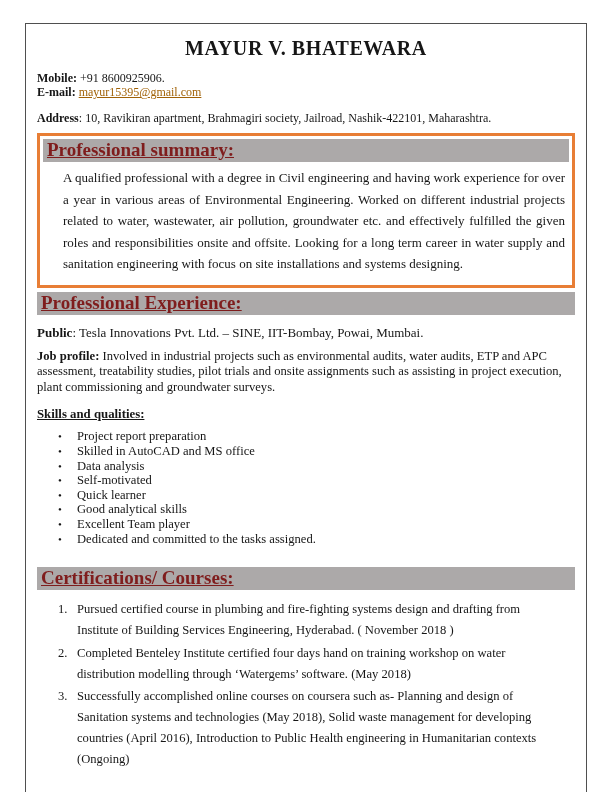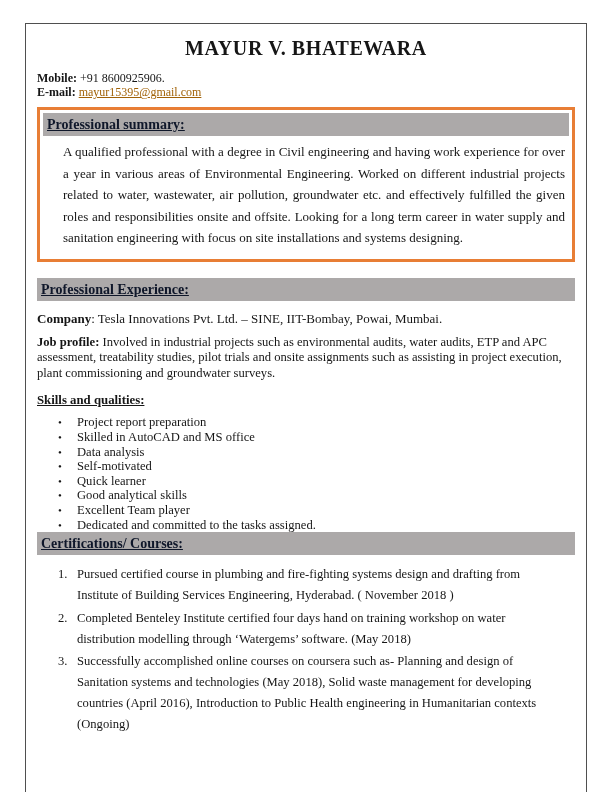--- a/index.html
+++ b/index.html
@@ -50,32 +50,32 @@
     margin-top: 8px;
     border: 3px solid #E87E35;
     padding: 3px 3px 7px 3px;
   }
   .sec-bar {
     background: #ACA9A9;
     padding: 3px 4px 4px 4px;
     line-height: 15px;
   }
   .sec-title {
-    font-size: 14px;
+    font-size: 19px;
     font-weight: bold;
     text-decoration: underline;
-    color: #0f172a;
+    color: #7f1d1d;
   }
   .summary-text {
     margin: 5px 4px 3px 20px;
     font-size: 13px;
     line-height: 21.6px;
     text-align: justify;
   }
-  .exp-bar { margin-top: 16px; }
+  .exp-bar { margin-top: 4px; }
   .line-para {
     margin-top: 10px;
     font-size: 13px;
     line-height: 15px;
   }
   .job-para {
     margin-top: 9px;
     font-size: 12.6px;
     line-height: 15.5px;
   }
@@ -93,21 +93,21 @@
     display: flex;
     font-size: 12.6px;
     line-height: 14.6px;
   }
   .blt {
     margin-left: 21px;
     width: 19px;
     flex: 0 0 19px;
     font-size: 11px;
   }
-  .cert-bar { }
+  .cert-bar { margin-top: 21px; }
   .cert-list {
     margin-top: 9px;
     list-style: none;
   }
   .cert-list li {
     display: flex;
     font-size: 12.6px;
     line-height: 20.8px;
     margin-bottom: 2px;
   }
@@ -123,34 +123,35 @@
 
 <div class="frame">
 
   <h1 class="doc-title">MAYUR V. BHATEWARA</h1>
 
   <div class="contact-row">
     <p><span class="b">Mobile:</span> <span>+91 8600925906.</span></p>
     <p><span class="b">E-mail:</span> <a class="email-link">mayur15395@gmail.com</a></p>
   </div>
 
+  <p class="address-row"><span class="b">Address</span><span>: 10, Ravikiran apartment, Brahmagiri society, Jailroad, Nashik-422101, Maharashtra.</span></p>
 
   <div class="summary-box">
     <div class="sec-bar">
       <span class="sec-title">Professional summary:</span>
     </div>
     <p class="summary-text">A qualified professional with a degree in Civil engineering and having work experience for over a year in various areas of Environmental Engineering. Worked on different industrial projects related to water, wastewater, air pollution, groundwater etc. and effectively fulfilled the given roles and responsibilities onsite and offsite. Looking for a long term career in water supply and sanitation engineering with focus on site installations and systems designing.</p>
   </div>
 
   <div class="sec-bar exp-bar">
     <span class="sec-title">Professional Experience:</span>
   </div>
 
 
-  <p class="line-para"><span class="b">Company</span><span>: Tesla Innovations Pvt. Ltd. – SINE, IIT-Bombay, Powai, Mumbai.</span></p>
+  <p class="line-para"><span class="b">Public</span><span>: Tesla Innovations Pvt. Ltd. – SINE, IIT-Bombay, Powai, Mumbai.</span></p>
 
   <p class="job-para"><span class="b">Job profile:</span> <span>Involved in industrial projects such as environmental audits, water audits, ETP and APC assessment, treatability studies, pilot trials and onsite assignments such as assisting in project execution, plant commissioning and groundwater surveys.</span></p>
 
   <p class="skills-head">Skills and qualities:</p>
 
   <ul class="skills-list">
     <li>
         <span class="blt">•</span>
         <span>Project report preparation</span>
       </li>

